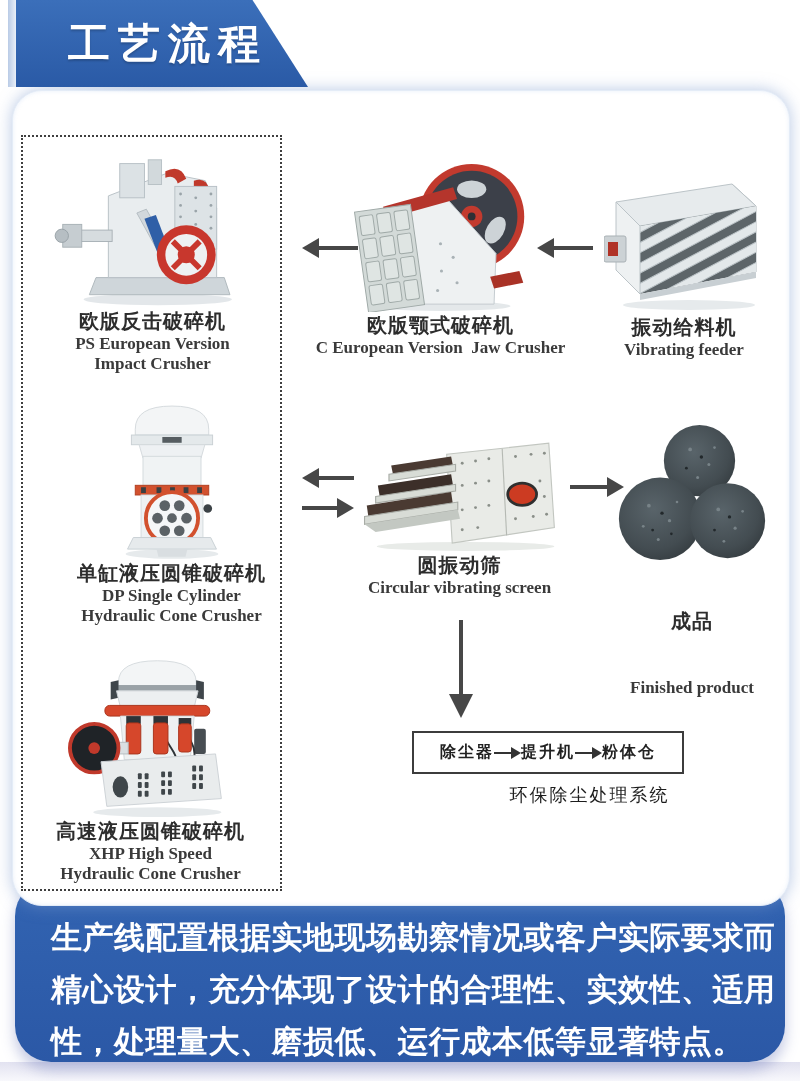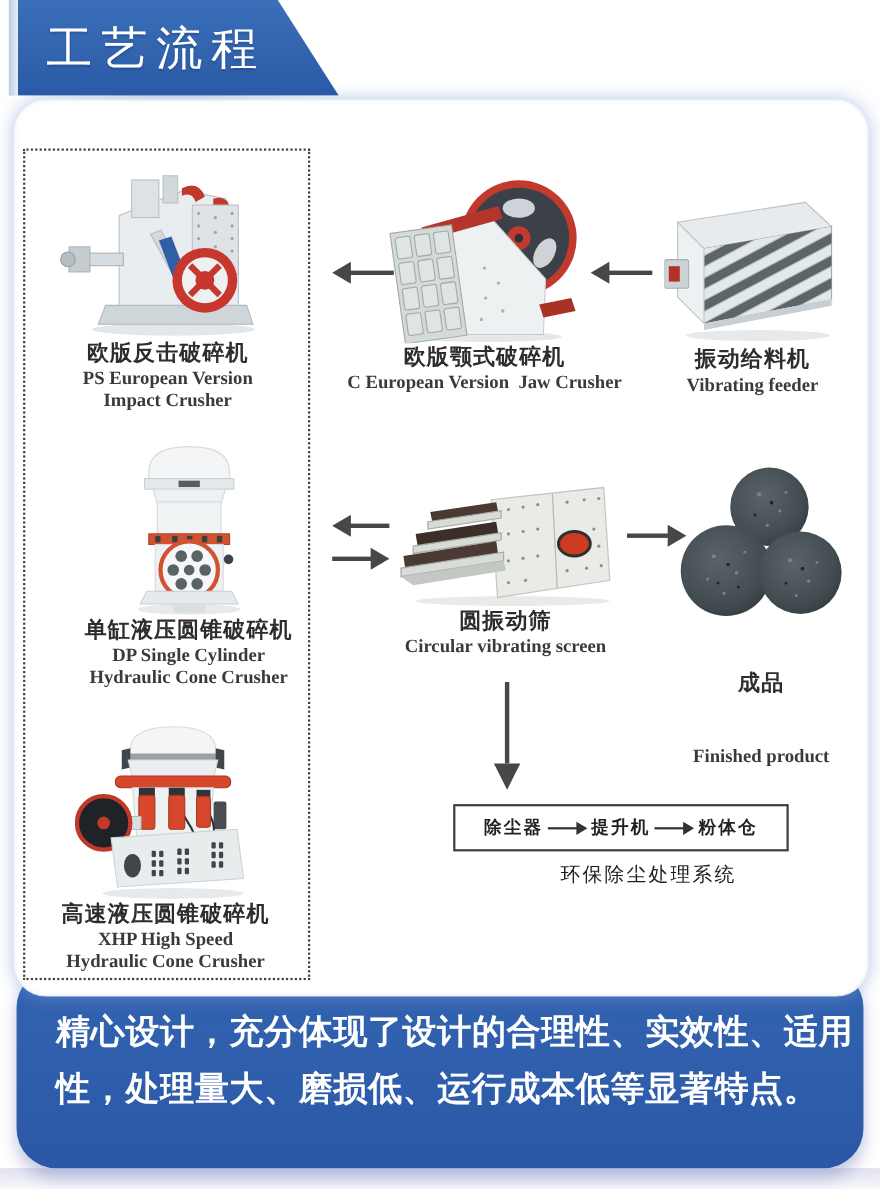--- a/index.html
+++ b/index.html
@@ -6,22 +6,22 @@
   #page{position:relative;width:800px;height:1081px;background:#ffffff;overflow:hidden;
         font-family:"Liberation Sans", sans-serif;}
 
   
   #banner-strip{position:absolute;left:8px;top:0;width:8px;height:87px;z-index:4;
         background:linear-gradient(90deg,#b9cbe6,#e9eff8);}
   #banner{position:absolute;left:16px;top:0;width:292px;height:87px;z-index:4;
         background:linear-gradient(180deg,#3b6fba,#2a5aa6);
         clip-path:polygon(0 0,81% 0,100% 100%,0 100%);
         display:flex;align-items:center;}
-  #banner .title{color:#ffffff;font-size:42px;font-weight:normal;letter-spacing:8px;
-        padding-left:26px;text-shadow:0 2px 2px rgba(0,0,0,.18);}
+  #banner .title{color:#ffffff;font-size:42px;font-weight:bold;letter-spacing:8px;
+        padding-left:26px;text-shadow:0 2px 2px rgba(0,0,0,.18);margin-left:26px;}
   #banner-shadow{position:absolute;left:16px;top:83px;width:290px;height:10px;z-index:3;
         background:radial-gradient(50% 100% at 50% 0,rgba(110,140,190,.35),rgba(110,140,190,0));}
 
   
   #card{position:absolute;left:12px;top:90px;width:776px;height:814px;z-index:2;
         background:#ffffff;border:1px solid #e4ecf7;border-radius:30px;
         box-shadow:0 0 16px rgba(125,155,205,.55), inset 0 0 4px rgba(190,210,240,.35);}
 
   #dashed-box{position:absolute;left:21px;top:135px;width:257px;height:752px;z-index:3;
         border:2px dotted #3f3f3f;}
@@ -49,21 +49,21 @@
   #arrow-down .head{position:absolute;left:1px;top:74px;width:0;height:0;
         border-left:12px solid transparent;border-right:12px solid transparent;
         border-top:24px solid #474747;}
   .arrow-sm{position:relative;width:36px;height:12px;}
   .arrow-sm .tail{position:absolute;left:0;right:9px;top:5px;height:2px;background:#333;}
   .arrow-sm .head{position:absolute;right:0;top:0;width:0;height:0;
         border-top:6px solid transparent;border-bottom:6px solid transparent;
         border-left:10px solid #333;}
 
   
-  #dust-box{position:absolute;left:412px;top:731px;width:305px;height:43px;z-index:3;
+  #dust-box{position:absolute;left:412px;top:731px;width:272px;height:43px;z-index:3;
         border:2px solid #3c3c3c;background:#ffffff;display:flex;align-items:center;
         justify-content:space-between;padding:0 26px;box-sizing:border-box;}
   .dust-item{font-size:16px;font-weight:600;color:#222222;letter-spacing:2px;white-space:nowrap;}
   #dust-label{position:absolute;left:422px;top:783px;width:335px;z-index:3;text-align:center;
         font-size:18px;font-weight:normal;color:#1d1d1d;letter-spacing:2px;}
 
   
   #footer-box{position:absolute;left:15px;top:880px;width:770px;height:182px;z-index:1;
         background:linear-gradient(180deg,#3264b2,#2b58a6);border-radius:36px;
         box-shadow:0 8px 14px rgba(120,130,190,.45);
@@ -418,18 +418,19 @@
     <span class="dust-item">提升机</span>
     <span class="arrow-sm">
         <i class="tail"></i>
         <i class="head"></i>
       </span>
     <span class="dust-item">粉体仓</span>
   </div>
   <div id="dust-label">环保除尘处理系统</div>
 
   <div id="footer-box">
+    <div class="footer-line">生产线配置根据实地现场勘察情况或客户实际要求而</div>
     <div class="footer-line">精心设计，充分体现了设计的合理性、实效性、适用</div>
     <div class="footer-line">性，处理量大、磨损低、运行成本低等显著特点。</div>
   </div>
   <div id="bottom-strip"></div>
 
 </div>
 
 </body></html>

